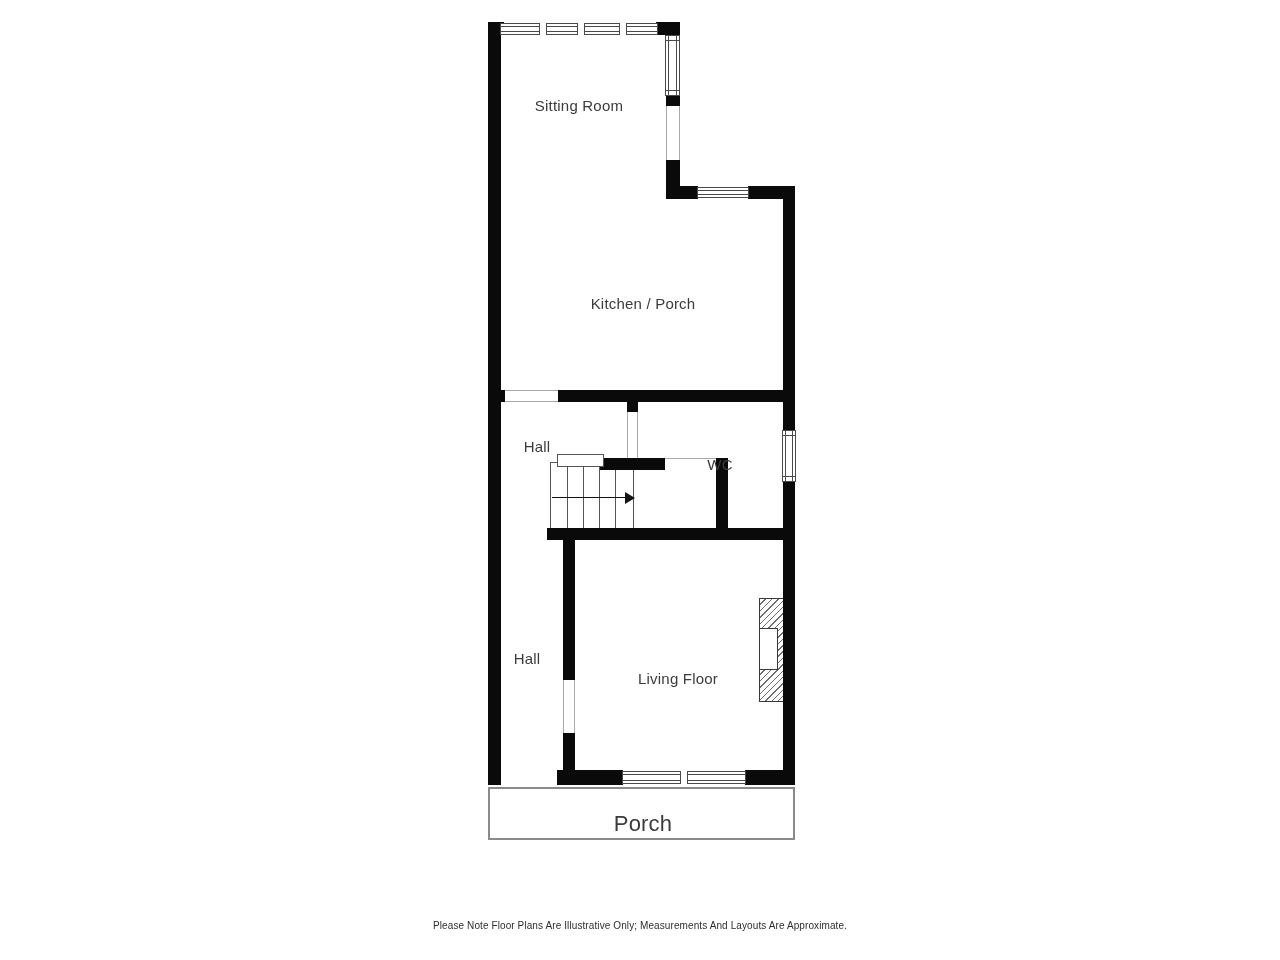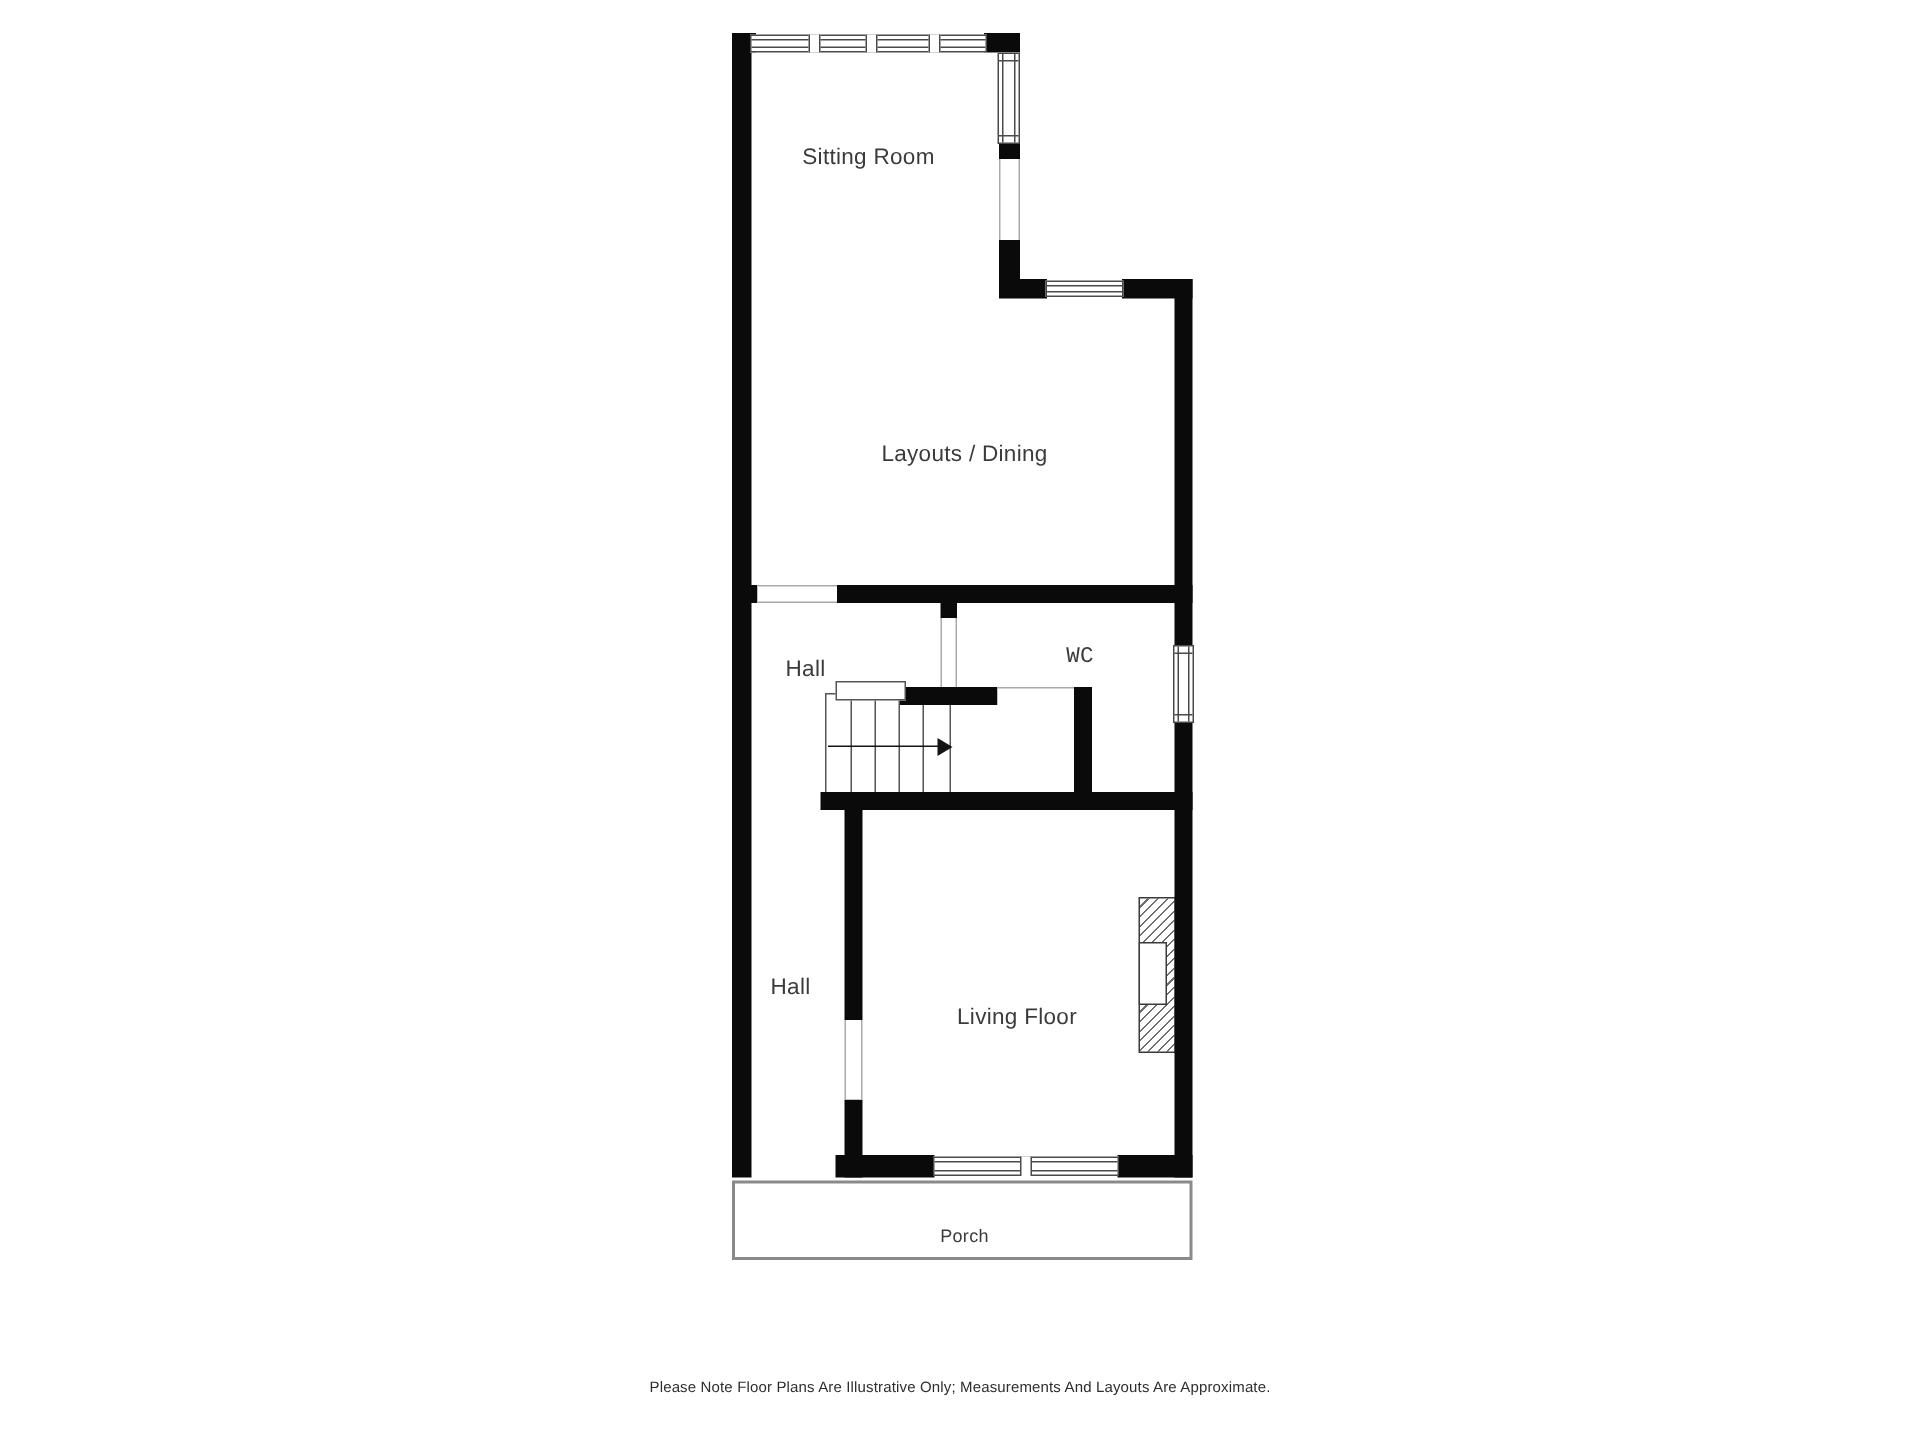--- a/index.html
+++ b/index.html
@@ -25,21 +25,21 @@
   .stair-arrow-line{position:absolute;left:552px;top:497px;width:75px;height:1px;background:#141414;z-index:8;}
   .stair-arrow-head{position:absolute;left:625px;top:491.5px;width:0;height:0;border-left:10px solid #141414;border-top:6px solid transparent;border-bottom:6px solid transparent;z-index:8;}
   
   .fireplace{position:absolute;left:759px;top:598px;width:25px;height:104px;border:1px solid #3a3a3a;box-sizing:border-box;z-index:4;
              background:repeating-linear-gradient(135deg,#ffffff 0 3.5px,#6e6e6e 3.5px 4.5px);}
   .fireplace-opening{position:absolute;left:759px;top:628px;width:19px;height:42px;background:#fff;border:1px solid #3a3a3a;box-sizing:border-box;z-index:4;}
   
   .porch-outline{position:absolute;left:488px;top:787px;width:307px;height:53px;border:2px solid #8a8a8a;box-sizing:border-box;background:#fff;z-index:1;}
   
   .rlabel{position:absolute;transform:translate(-50%,-50%);font-size:15px;color:#3b3b3b;white-space:nowrap;z-index:10;letter-spacing:.2px;}
-  .rlabel.porch{font-size:12px;}
+  .rlabel.porch{font-size:22px;}
   
   .logo{position:absolute;left:44px;top:872px;width:145px;height:47px;background:#c3152f;color:#ffffff;
         display:flex;align-items:center;justify-content:center;font-size:25px;letter-spacing:-0.3px;z-index:10;}
   .disclaimer{position:absolute;left:0;right:0;top:920px;text-align:center;font-size:10px;color:#2e2e2e;z-index:10;letter-spacing:.1px;}
 </style>
 </head>
 <body>
 
 <div class="canvas">
 
@@ -112,22 +112,22 @@
   <div class="stair-landing"></div>
   <div class="stair-arrow-line"></div>
   <div class="stair-arrow-head"></div>
 
   <div class="fireplace"></div>
   <div class="fireplace-opening"></div>
 
   <div class="porch-outline"></div>
 
   <div class="rlabel" style="left:579px;top:105px;">Sitting Room</div>
-  <div class="rlabel" style="left:643px;top:303px;">Layouts / Dining</div>
+  <div class="rlabel" style="left:643px;top:303px;">Kitchen / Porch</div>
   <div class="rlabel" style="left:537px;top:446px;">Hall</div>
-  <div class="rlabel" style="left:720px;top:438px;font-family:Liberation Mono, monospace;">WC</div>
+  <div class="rlabel" style="left:720px;top:464px;">WC</div>
   <div class="rlabel" style="left:527px;top:658px;">Hall</div>
   <div class="rlabel" style="left:678px;top:678px;">Living Floor</div>
   <div class="rlabel porch" style="left:643px;top:824px;">Porch</div>
 
   <div class="disclaimer">Please Note Floor Plans Are Illustrative Only; Measurements And Layouts Are Approximate.</div>
 
 </div>
 
 </body></html>

